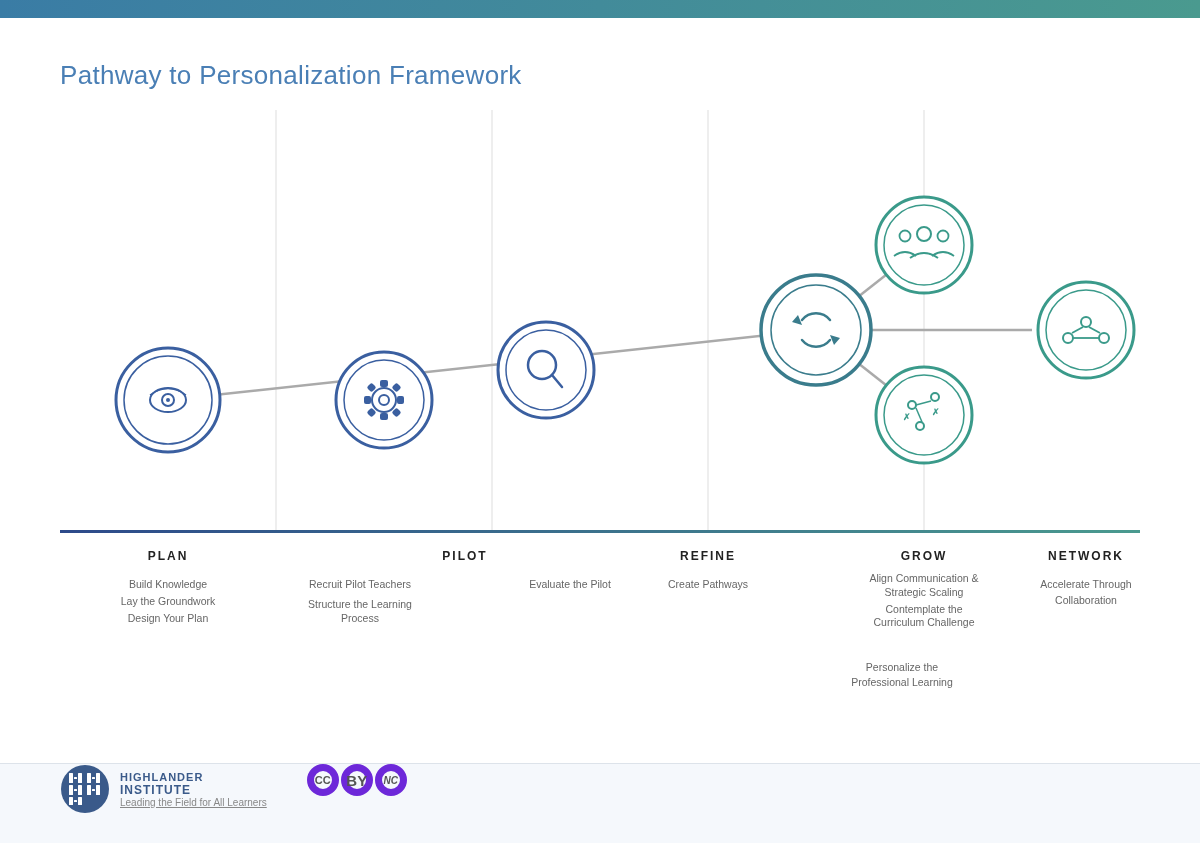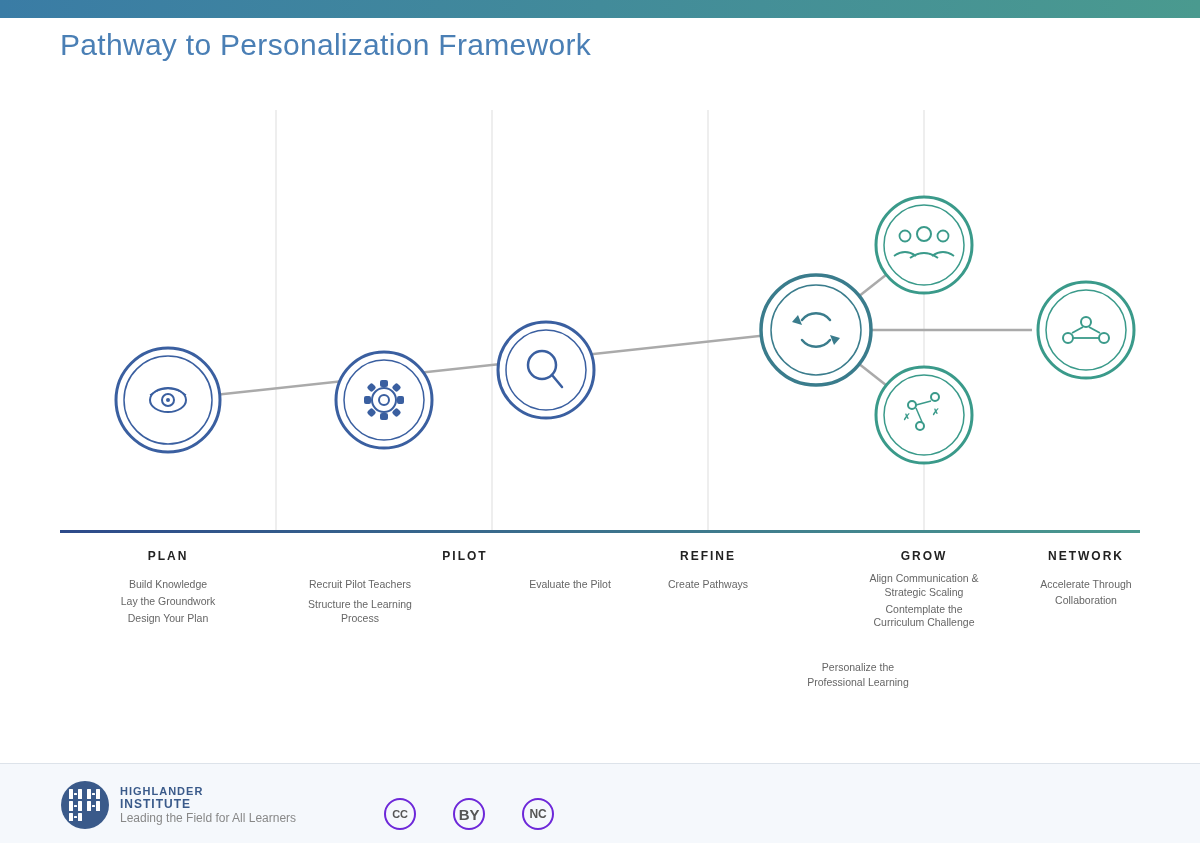--- a/index.html
+++ b/index.html
@@ -18,69 +18,68 @@
       top: 0;
       left: 0;
       width: 100%;
       height: 18px;
       background: linear-gradient(to right, #3a7ca5, #4a9a8f);
     }
 
     
     .page-title {
       position: absolute;
-      top: 28px;
+      top: 60px;
       left: 60px;
-      font-size: 30px;
+      font-size: 26px;
       color: #4a7fb5;
       font-weight: 400;
       letter-spacing: 0.3px;
     }
 
     
     .footer {
       position: absolute;
       bottom: 0;
       left: 0;
       right: 0;
       height: 80px;
       background: #f5f8fc;
       border-top: 1px solid #dde3ea;
       display: flex;
-      align-items: flex-end;
-      padding: 13px 60px;
-      gap: 33px;
+      align-items: flex-start;
+      padding: 0 60px;
+      gap: 20px;
     }
     .footer-logo {
       display: flex;
       align-items: center;
       gap: 10px;
     }
     .logo-text {
       display: flex;
       flex-direction: column;
     }
     .logo-name {
       font-size: 11px;
       font-weight: 700;
       color: #3a5a8a;
       letter-spacing: 1px;
     }
     .cc-circle {
       width: 32px;
       height: 32px;
-      border: 2px solid #6d28d9;
+      border: 7px solid #6d28d9;
       border-radius: 50%;
       display: flex;
       align-items: center;
       justify-content: center;
       font-size: 11px;
       color: #555;
       font-weight: bold;
-      margin-left: 35px;
     }
     .footer-text {
       font-size: 11px;
       color: #555;
       margin-left: 10px;
     }
     .footer-text .line1 {
       font-weight: 600;
       margin-bottom: 2px;
     }
@@ -205,21 +204,21 @@
 
   <text x="864" y="472" text-anchor="middle" font-size="10.5" fill="#666">Align Communication &amp;</text>
   <text x="864" y="486" text-anchor="middle" font-size="10.5" fill="#666">Strategic Scaling</text>
   <text x="864" y="503" text-anchor="middle" font-size="10.5" fill="#666">Contemplate the</text>
   <text x="864" y="516" text-anchor="middle" font-size="10.5" fill="#666">Curriculum Challenge</text>
 
   <text x="1026" y="478" text-anchor="middle" font-size="10.5" fill="#666">Accelerate Through</text>
   <text x="1026" y="494" text-anchor="middle" font-size="10.5" fill="#666">Collaboration</text>
 </svg>
 
-<div style="position:absolute; top:660px; left:768px; width:180px; text-align:center; font-size:10.5px; color:#666; line-height:1.4;">
+<div style="position:absolute; top:660px; left:812px; width:180px; text-align:center; font-size:10.5px; color:#666; line-height:1.4;">
   Personalize the<br>Professional Learning
 </div>
 
 <div class="footer">
 
   <div class="footer-logo">
     <svg width="50" height="50" viewBox="0 0 50 50">
       <circle cx="25" cy="25" r="24" fill="#3a5a8a"></circle>
 
       <g fill="white">
@@ -240,23 +239,23 @@
         <rect x="32" y="13" width="3" height="2" rx="0.5"></rect>
         <rect x="36" y="9" width="4" height="10" rx="0.5"></rect>
         <rect x="27" y="21" width="4" height="10" rx="0.5"></rect>
         <rect x="32" y="25" width="3" height="2" rx="0.5"></rect>
         <rect x="36" y="21" width="4" height="10" rx="0.5"></rect>
       </g>
     </svg>
     <div class="logo-text">
       <span class="logo-name">HIGHLANDER</span>
       <span style="font-size:12px; color:#3a5a8a; font-weight:600; letter-spacing:1px;">INSTITUTE</span>
-      <span style="font-size:12px; color:#888;">Leading the Field for All Learners</span>
+      <span style="font-size:10px; color:#888;text-decoration:underline;">Leading the Field for All Learners</span>
     </div>
   </div>
 
   <div style="display:flex; align-items:center; gap:2px; margin-left:20px;">
     <div class="cc-circle">CC</div>
     <div class="cc-circle" style="font-size:15px;">BY</div>
-    <div class="cc-circle" style="font-size:12px;">NC</div>
+    <div class="cc-circle" style="font-size:10px;font-style:italic;">NC</div>
   </div>
 
 </div>
 
 </body></html>

